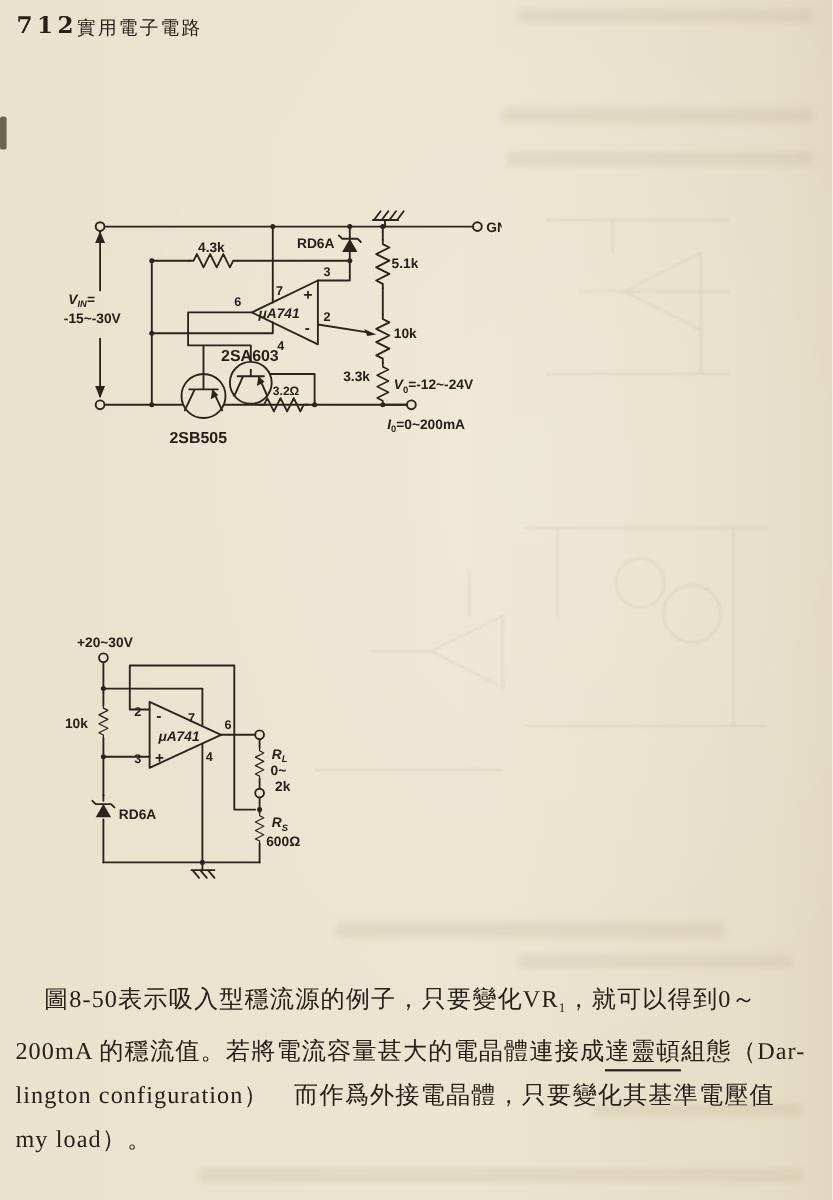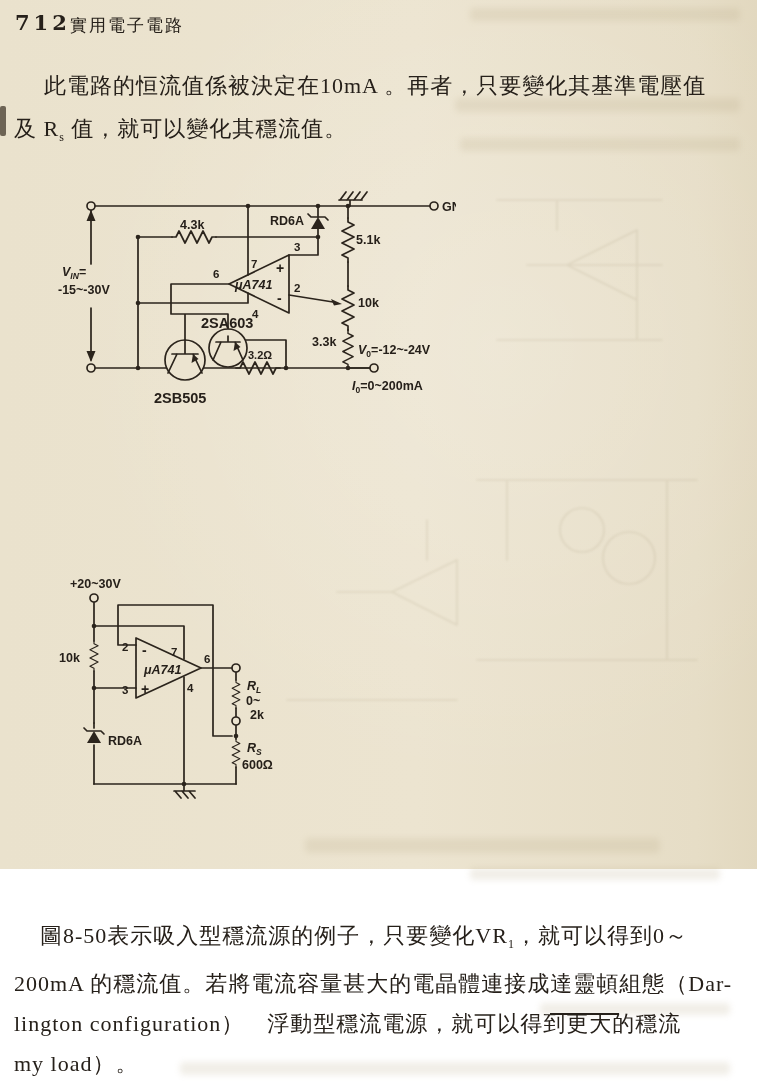--- a/index.html
+++ b/index.html
@@ -1,34 +1,34 @@
 <!DOCTYPE html>
 <html><head>
 <meta charset="utf-8">
 <style>
   html,body{margin:0;padding:0;}
   body{width:757px;height:1091px;overflow:hidden;}
   #page{
-    position:relative;width:757px;height:869px;
+    position:relative;width:757px;height:1091px;
     background:
       radial-gradient(ellipse at 65% 40%, rgba(255,255,255,.18), rgba(0,0,0,0) 60%),
       linear-gradient(90deg, #eae2cd 0%, #ece4d0 55%, #e6ddc6 92%, #e2d8bf 100%);
     color:#26201a;
     font-family:"Liberation Serif", serif;
   }
   .abs{position:absolute;}
   
   .hdr-num{left:15px;top:10px;font-size:21px;font-weight:bold;letter-spacing:4px;font-family:"DejaVu Serif",serif;}
   .hdr-title{left:70px;top:14px;font-size:17px;font-weight:normal;letter-spacing:2px;}
   .para{font-size:22px;line-height:43px;letter-spacing:1px;width:732px;}
   .pline{white-space:nowrap;}
   .indent1{text-indent:30px;}
-  .indent2{text-indent:26px;margin-top:28px;}
+  .indent2{text-indent:26px;}
   sub.rsub{font-size:12px;}
-  .uline{border-bottom:2px solid #26201a;padding-bottom:17px;}
+  .uline{border-bottom:2px solid #26201a;padding-bottom:4px;}
   .caption{font-size:19px;font-weight:600;letter-spacing:2px;}
   
   svg text{font-family:"Liberation Sans",sans-serif;fill:#26201a;}
   .w{stroke:#2b241c;stroke-width:1.7;fill:none;stroke-linecap:round;stroke-linejoin:round;}
   .fillink{fill:#2b241c;stroke:none;}
   .term{fill:#ece4d0;stroke:#2b241c;stroke-width:1.7;}
   .lbl{font-size:12.5px;font-weight:600;}
   .lblb{font-size:14.5px;font-weight:700;}
   .pin{font-size:11.5px;font-weight:600;}
   .sgn{font-size:14px;font-weight:700;}
@@ -61,24 +61,20 @@
   <div class="smudge" style="left:460px;top:138px;width:280px;height:13px"></div>
   <div class="smudge" style="left:305px;top:838px;width:355px;height:15px"></div>
   <div class="smudge" style="left:470px;top:868px;width:250px;height:12px"></div>
   <div class="smudge" style="left:540px;top:1003px;width:190px;height:12px"></div>
   <div class="smudge" style="left:180px;top:1062px;width:550px;height:13px"></div>
   <div class="edge-mark"></div>
 
   <div class="abs hdr-num">712</div>
   <div class="abs hdr-title">實用電子電路</div>
 
-  <div class="abs para" style="left:14px;top:64px">
-    <div class="pline indent1"><span>此電路的恒流值係被決定在10mA 。再者，只要變化其基準電壓值</span></div>
-    <div class="pline"><span>及 R</span><sub class="rsub">s</sub><span> 值，就可以變化其穩流值。</span></div>
-  </div>
 
   <svg class="abs" style="left:56px;top:188px" width="400" height="250" viewBox="0 0 400 250">
     <defs>
       <path id="rz" d="M0 0 h4 l3 -6 l6 12 l6 -12 l6 12 l6 -12 l6 12 l3 -6 h4" fill="none" stroke="#2b241c" stroke-width="1.7" stroke-linejoin="round" stroke-linecap="round"></path>
     </defs>
     <g class="w">
 
       <path d="M35 18 H374"></path>
 
       <path d="M294 18 V12 M283 12 H306 M284 12 L290 4 M291 12 L297 4 M298 12 L304 4 M305 12 L311 4"></path>
@@ -232,17 +228,17 @@
     <text x="190" y="142" class="lbl">0~</text>
     <text x="194" y="156" class="lbl">2k</text>
     <text x="191" y="189" class="lbl it"><tspan>R</tspan><tspan class="sub" dy="3">S</tspan></text>
     <text x="186" y="206" class="lbl">600Ω</text>
   </svg>
 
 
   <div class="abs para" style="left:14px;top:888px;line-height:40px">
     <div class="pline indent2"><span>圖8-50表示吸入型穩流源的例子，只要變化VR</span><sub class="rsub">1</sub><span>，就可以得到0～</span></div>
     <div class="pline"><span>200mA 的穩流值。若將電流容量甚大的電晶體連接成</span><span class="uline">達靈頓</span><span>組態（Dar-</span></div>
-    <div class="pline"><span>lington configuration）　浮動型穩流電源，就可以得到更大的穩流</span></div>
+    <div class="pline"><span>lington configuration）　而作爲外接電晶體，只要變化其基準電壓值</span></div>
     <div class="pline"><span>my load）。</span></div>
   </div>
 
 </div>
 
 </body></html>

